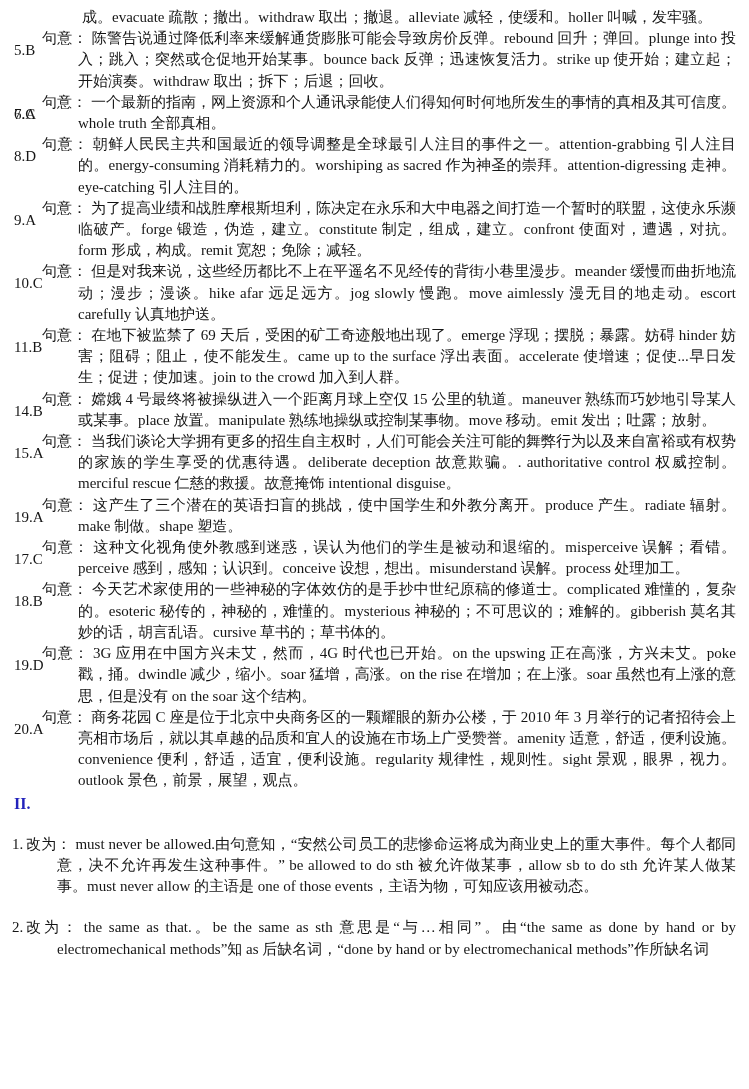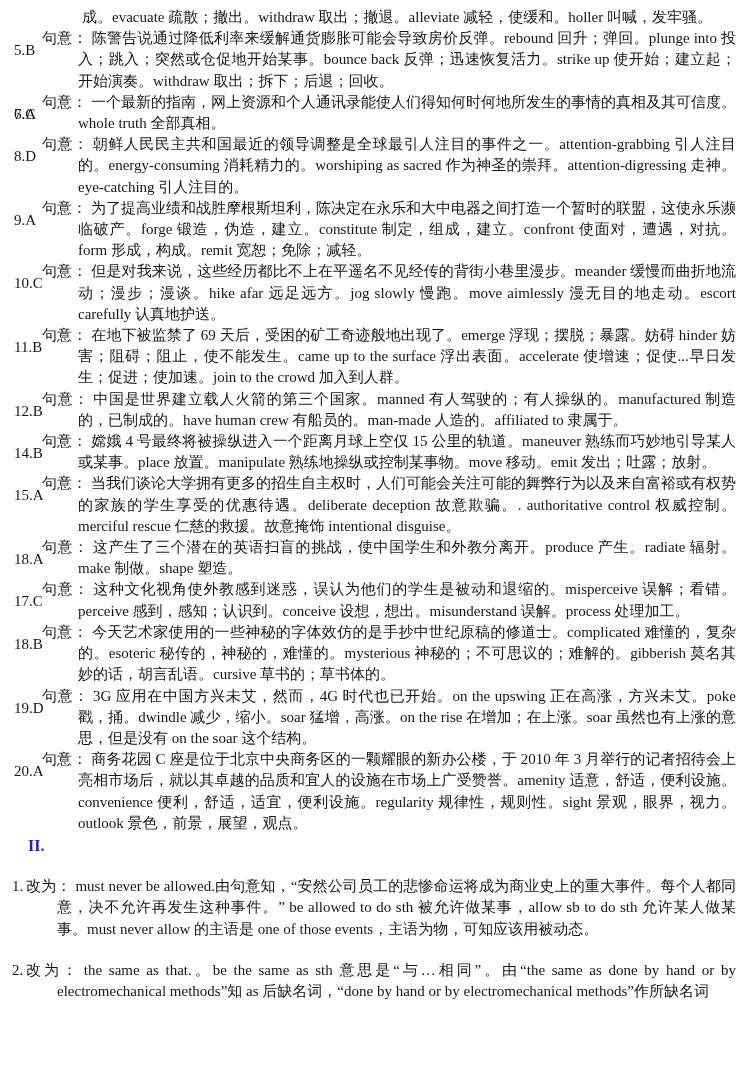--- a/index.html
+++ b/index.html
@@ -26,21 +26,21 @@
     text-align: justify;
   }
   .ans-item .num {
     position: absolute;
     left: 14px;
     top: 12px;
   }
   .ans-item .body { display: block; text-indent: -36px; font-family: Liberation Serif, serif; }
   .ans-item .label { margin-right: 4px; }
   .sec-heading {
-    padding-left: 28px;
+    padding-left: 14px;
     margin-top: 1px;
     margin-bottom: 4px;
     font-weight: bold;
     font-size: 16px;
   }
   .rev-item {
     position: relative;
     padding-left: 57px;
     text-align: justify;
   }
@@ -86,38 +86,34 @@
   <div class="ans-item">
     <span class="num">10.C</span>
     <span class="body"><span class="label">句意：</span><span>但是对我来说，这些经历都比不上在平遥名不见经传的背街小巷里漫步。meander 缓慢而曲折地流动；漫步；漫谈。hike afar 远足远方。jog slowly 慢跑。move aimlessly 漫无目的地走动。escort carefully 认真地护送。</span></span>
   </div>
 
   <div class="ans-item">
     <span class="num">11.B</span>
     <span class="body"><span class="label">句意：</span><span>在地下被监禁了 69 天后，受困的矿工奇迹般地出现了。emerge 浮现；摆脱；暴露。妨碍 hinder 妨害；阻碍；阻止，使不能发生。came up to the surface 浮出表面。accelerate 使增速；促使...早日发生；促进；使加速。join to the crowd 加入到人群。</span></span>
   </div>
 
-  <div class="ans-item">
-    <span class="num">12.B</span>
-    <span class="body"><span class="label">句意：</span><span>中国是世界建立载人火箭的第三个国家。manned 有人驾驶的；有人操纵的。manufactured 制造的，已制成的。have human crew 有船员的。man-made 人造的。affiliated to 隶属于。</span></span>
-  </div>
 
 
   <div class="ans-item">
     <span class="num">14.B</span>
     <span class="body"><span class="label">句意：</span><span>嫦娥 4 号最终将被操纵进入一个距离月球上空仅 15 公里的轨道。maneuver 熟练而巧妙地引导某人或某事。place 放置。manipulate 熟练地操纵或控制某事物。move 移动。emit 发出；吐露；放射。</span></span>
   </div>
 
   <div class="ans-item">
     <span class="num">15.A</span>
     <span class="body"><span class="label">句意：</span><span>当我们谈论大学拥有更多的招生自主权时，人们可能会关注可能的舞弊行为以及来自富裕或有权势的家族的学生享受的优惠待遇。deliberate deception 故意欺骗。. authoritative control 权威控制。merciful rescue 仁慈的救援。故意掩饰 intentional disguise。</span></span>
   </div>
 
   <div class="ans-item">
-    <span class="num">18.A</span>
+    <span class="num">19.A</span>
     <span class="body"><span class="label">句意：</span><span>这产生了三个潜在的英语扫盲的挑战，使中国学生和外教分离开。produce 产生。radiate 辐射。make 制做。shape 塑造。</span></span>
   </div>
 
   <div class="ans-item">
     <span class="num">17.C</span>
     <span class="body"><span class="label">句意：</span><span>这种文化视角使外教感到迷惑，误认为他们的学生是被动和退缩的。misperceive 误解；看错。perceive 感到，感知；认识到。conceive 设想，想出。misunderstand 误解。process 处理加工。</span></span>
   </div>
 
   <div class="ans-item">
     <span class="num">18.B</span>

